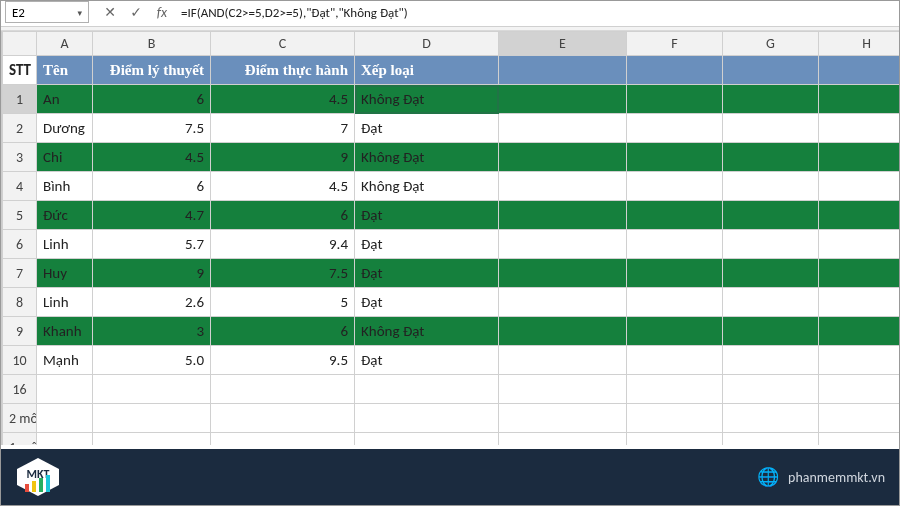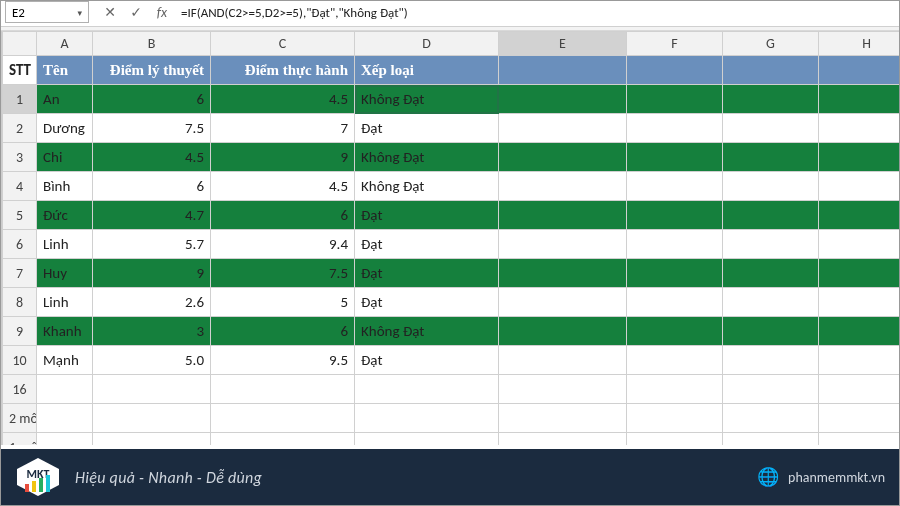--- a/index.html
+++ b/index.html
@@ -379,19 +379,18 @@
     <div class="logo">
       <svg viewBox="0 0 46 42" width="46" height="42">
         <polygon points="23,2 44,13 44,29 23,40 2,29 2,13" fill="#ffffff"></polygon>
         <text x="23" y="22" text-anchor="middle" font-size="12" font-weight="bold" fill="#1b2b3f">MKT</text>
         <rect x="10" y="28" width="4" height="8" fill="#e74c3c"></rect>
         <rect x="17" y="25" width="4" height="11" fill="#f1c40f"></rect>
         <rect x="24" y="22" width="4" height="14" fill="#27ae60"></rect>
         <rect x="31" y="19" width="4" height="17" fill="#1cc6d9"></rect>
       </svg>
     </div>
-    <div class="tagline">Hiệu quả - Nhanh - Dễ dùng</div>
   </div>
   <div class="right">
     <span class="globe">🌐</span>
     <span>phanmemmkt.vn</span>
   </div>
 </div>
 
 </body></html>

